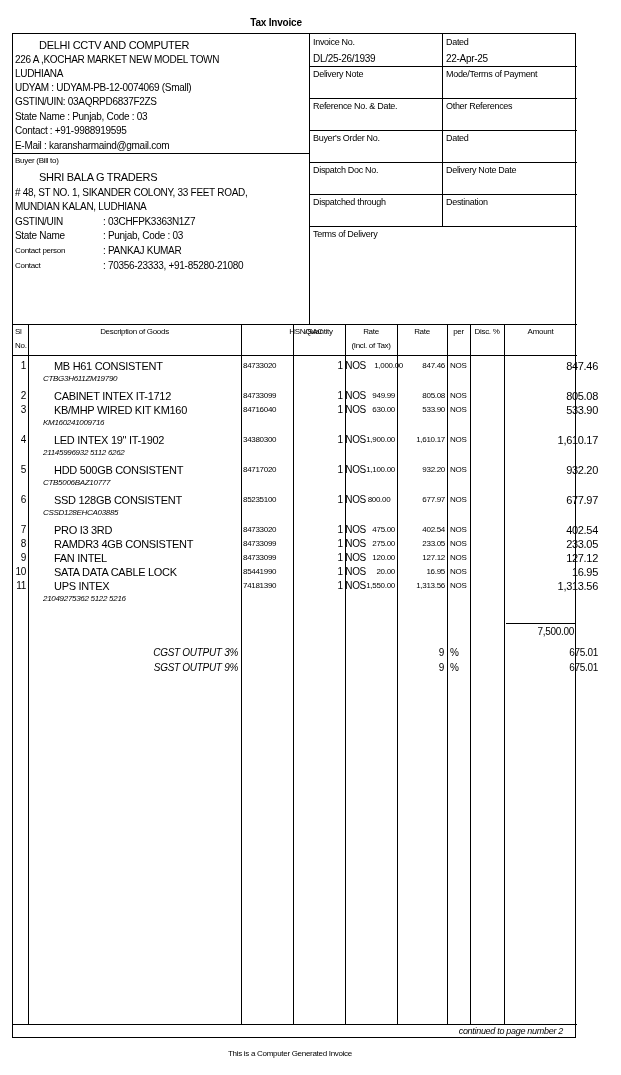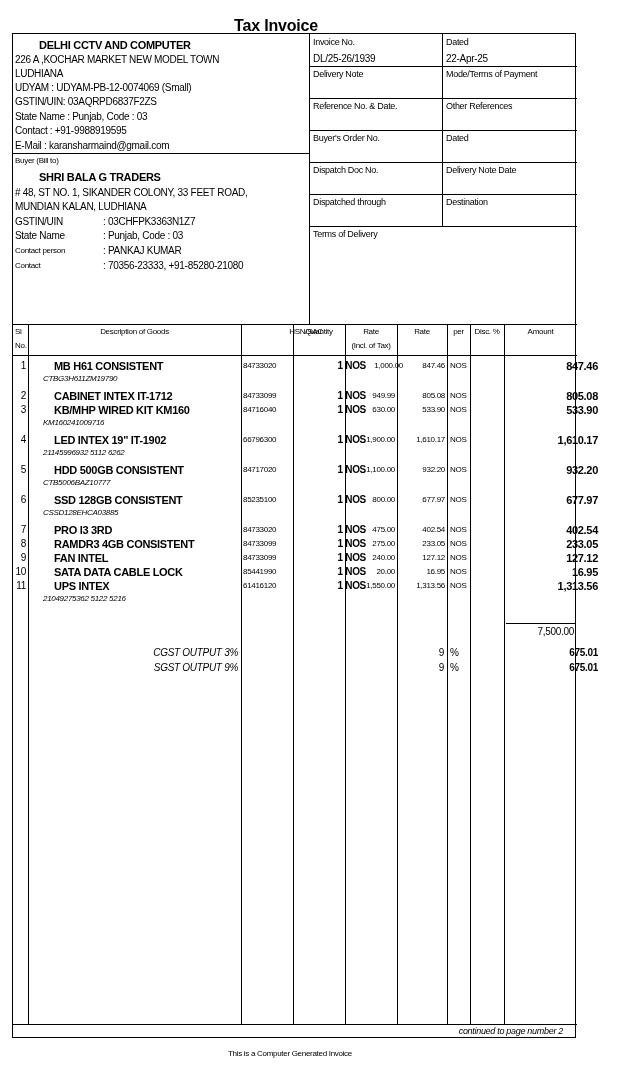--- a/index.html
+++ b/index.html
@@ -1,25 +1,25 @@
 <!DOCTYPE html>
 <html><head>
 <meta charset="utf-8">
 <style>
   html, body { margin:0; padding:0; background:#fff; }
   body { width:621px; height:1075px; position:relative; font-family:"Liberation Sans", sans-serif; color:#000; overflow:hidden; }
   .abs { position:absolute; }
-  .title { left:0; width:552px; top:17px; text-align:center; font-weight:bold; font-size:16px; letter-spacing:-0.2px; }
+  .title { left:0; width:552px; top:17px; text-align:center; font-weight:bold; font-size:10px; letter-spacing:-0.2px; }
   .frame { left:12px; top:33px; width:564px; height:1005px; border:1px solid #000; box-sizing:border-box; }
   .hl { position:absolute; height:0; border-top:1px solid #000; }
   .vl { position:absolute; width:0; border-left:1px solid #000; }
   .t { position:absolute; white-space:nowrap; font-size:10px; line-height:12px; letter-spacing:-0.3px; }
   .small { font-size:9px; line-height:11px; }
   .tiny { font-size:8px; line-height:10px; }
-  .b { font-weight:bold;padding-left:24px; }
+  .b { font-weight:normal;padding-left:24px; }
   .i { font-style:italic; }
   .r { text-align:right; }
   .c { text-align:center; }
   .row { position:absolute; left:0; width:100%; height:14px; }
 </style>
 </head>
 <body>
 
 <div class="abs title">Tax Invoice</div>
 
@@ -131,21 +131,21 @@
         <div class="t b r" style="left:280px;width:49px;">1 NOS</div>
         <div class="t tiny r" style="left:332px;width:50px;top:1px;">630.00</div>
         <div class="t tiny r" style="left:384px;width:48px;top:1px;">533.90</div>
         <div class="t tiny" style="left:437px;top:1px;">NOS</div>
         <div class="t b r" style="left:491px;width:70px;font-size:11px;">533.90</div>
         <div class="t tiny i" style="left:30px;top:14px;">KM160241009716</div>
       </div>
       <div class="row" style="top: 74px;">
         <div class="t r" style="left:0;width:13px;">4</div>
         <div class="t b" style="left:17px;font-size:11px;">LED INTEX 19" IT-1902</div>
-        <div class="t tiny" style="left:230px;top:1px;">66796300</div>
+        <div class="t tiny" style="left:230px;top:1px;">34380300</div>
         <div class="t b r" style="left:280px;width:49px;">1 NOS</div>
         <div class="t tiny r" style="left:332px;width:50px;top:1px;">1,900.00</div>
         <div class="t tiny r" style="left:384px;width:48px;top:1px;">1,610.17</div>
         <div class="t tiny" style="left:437px;top:1px;">NOS</div>
         <div class="t b r" style="left:491px;width:70px;font-size:11px;">1,610.17</div>
         <div class="t tiny i" style="left:30px;top:14px;">21145996932 5112 6262</div>
       </div>
       <div class="row" style="top: 104px;">
         <div class="t r" style="left:0;width:13px;">5</div>
         <div class="t b" style="left:17px;font-size:11px;">HDD 500GB CONSISTENT</div>
@@ -155,21 +155,21 @@
         <div class="t tiny r" style="left:384px;width:48px;top:1px;">932.20</div>
         <div class="t tiny" style="left:437px;top:1px;">NOS</div>
         <div class="t b r" style="left:491px;width:70px;font-size:11px;">932.20</div>
         <div class="t tiny i" style="left:30px;top:14px;">CTB5006BAZ10777</div>
       </div>
       <div class="row" style="top: 134px;">
         <div class="t r" style="left:0;width:13px;">6</div>
         <div class="t b" style="left:17px;font-size:11px;text-align:right;">SSD 128GB CONSISTENT</div>
         <div class="t tiny" style="left:230px;top:1px;">85235100</div>
         <div class="t b r" style="left:280px;width:49px;">1 NOS</div>
-        <div class="t tiny r" style="left:332px;width:50px;top:1px;">800.00</div>
+        <div class="t tiny r" style="left:332px;width:68px;top:1px;text-align:center;">800.00</div>
         <div class="t tiny r" style="left:384px;width:48px;top:1px;">677.97</div>
         <div class="t tiny" style="left:437px;top:1px;">NOS</div>
         <div class="t b r" style="left:491px;width:70px;font-size:11px;">677.97</div>
         <div class="t tiny i" style="left:30px;top:14px;">CSSD128EHCA03885</div>
       </div>
       <div class="row" style="top: 164px;">
         <div class="t r" style="left:0;width:13px;">7</div>
         <div class="t b" style="left:17px;font-size:11px;">PRO I3 3RD</div>
         <div class="t tiny" style="left:230px;top:1px;">84733020</div>
         <div class="t b r" style="left:280px;width:49px;">1 NOS</div>
@@ -186,39 +186,39 @@
         <div class="t tiny r" style="left:332px;width:50px;top:1px;">275.00</div>
         <div class="t tiny r" style="left:384px;width:48px;top:1px;">233.05</div>
         <div class="t tiny" style="left:437px;top:1px;">NOS</div>
         <div class="t b r" style="left:491px;width:70px;font-size:11px;">233.05</div>
       </div>
       <div class="row" style="top: 192px;">
         <div class="t r" style="left:0;width:13px;">9</div>
         <div class="t b" style="left:17px;font-size:11px;">FAN INTEL</div>
         <div class="t tiny" style="left:230px;top:1px;">84733099</div>
         <div class="t b r" style="left:280px;width:49px;">1 NOS</div>
-        <div class="t tiny r" style="left:332px;width:50px;top:1px;">240.00</div>
+        <div class="t tiny r" style="left:332px;width:50px;top:1px;">120.00</div>
         <div class="t tiny r" style="left:384px;width:48px;top:1px;">127.12</div>
         <div class="t tiny" style="left:437px;top:1px;">NOS</div>
         <div class="t b r" style="left:491px;width:70px;font-size:11px;">127.12</div>
       </div>
       <div class="row" style="top: 206px;">
         <div class="t r" style="left:0;width:13px;">10</div>
         <div class="t b" style="left:17px;font-size:11px;">SATA DATA CABLE LOCK</div>
         <div class="t tiny" style="left:230px;top:1px;">85441990</div>
         <div class="t b r" style="left:280px;width:49px;">1 NOS</div>
         <div class="t tiny r" style="left:332px;width:50px;top:1px;">20.00</div>
         <div class="t tiny r" style="left:384px;width:48px;top:1px;">16.95</div>
         <div class="t tiny" style="left:437px;top:1px;">NOS</div>
         <div class="t b r" style="left:491px;width:70px;font-size:11px;">16.95</div>
       </div>
       <div class="row" style="top: 220px;">
         <div class="t r" style="left:0;width:13px;">11</div>
         <div class="t b" style="left:17px;font-size:11px;">UPS INTEX</div>
-        <div class="t tiny" style="left:230px;top:1px;">61416120</div>
+        <div class="t tiny" style="left:230px;top:1px;">74181390</div>
         <div class="t b r" style="left:280px;width:49px;">1 NOS</div>
         <div class="t tiny r" style="left:332px;width:50px;top:1px;">1,550.00</div>
         <div class="t tiny r" style="left:384px;width:48px;top:1px;">1,313.56</div>
         <div class="t tiny" style="left:437px;top:1px;">NOS</div>
         <div class="t b r" style="left:491px;width:70px;font-size:11px;">1,313.56</div>
         <div class="t tiny i" style="left:30px;top:14px;">21049275362 5122 5216</div>
       </div>
     </div>
 
   <div class="hl" style="left:493px; width:70px; top:589px;"></div>

